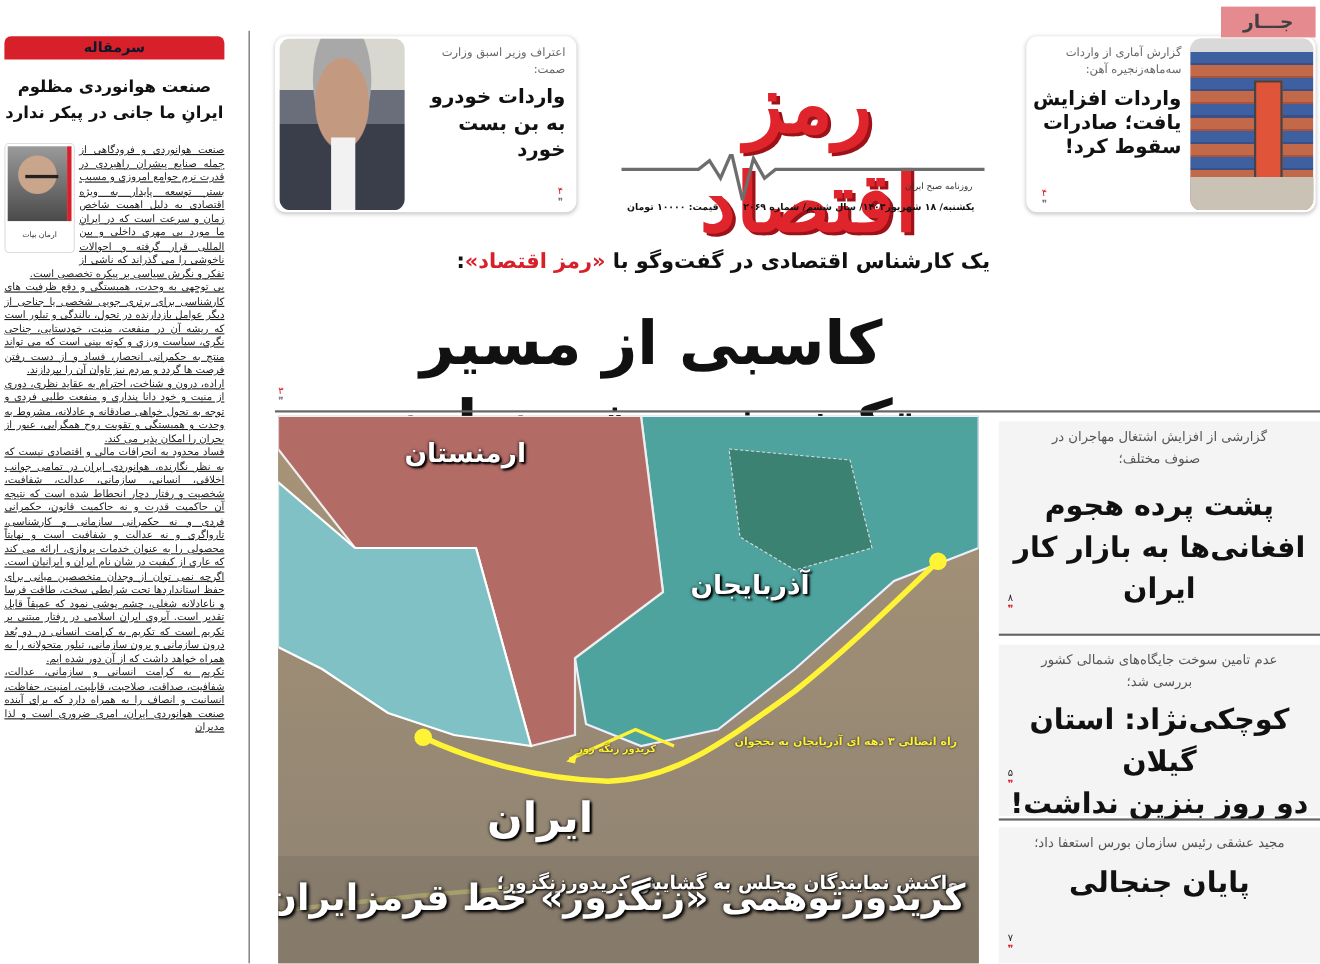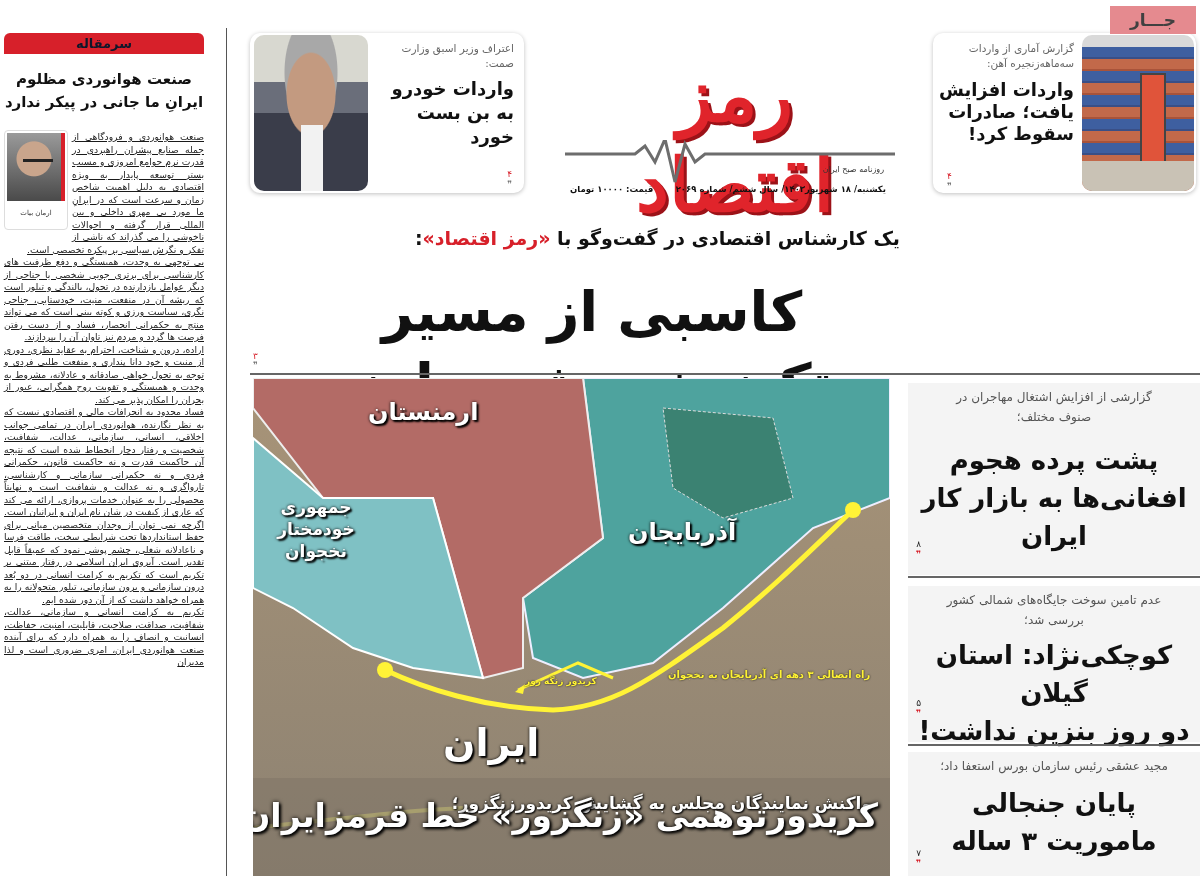--- a/index.html
+++ b/index.html
@@ -168,21 +168,20 @@
     <path d="M132,292 C170,310 230,330 300,332 C360,330 400,300 470,250 C520,210 560,170 600,132" fill="none" stroke="#fff336" stroke-width="5"></path>
     <circle cx="132" cy="292" r="8" fill="#fff336"></circle>
     <circle cx="600" cy="132" r="8" fill="#fff336"></circle>
     <polyline points="360,300 325,285 265,312" fill="none" stroke="#fff336" stroke-width="3"></polyline>
     <polygon points="262,314 272,306 270,316" fill="#fff336"></polygon>
     <path d="M0,450 C90,440 160,432 210,430" fill="none" stroke="#e8e37a" stroke-width="4" opacity="0.8"></path>
 
     <rect y="400" width="637" height="98" fill="#7f7566" opacity="0.55"></rect>
   </svg>
   <div class="map-label" style="left:115px;top:20px;font-size:24px;">ارمنستان</div>
-  <div class="map-label" style="left:8px;top:118px;width:110px;font-size:17px;line-height:22px;">جمهوری خودمختار نخجوان</div>
   <div class="map-label" style="left:375px;top:140px;font-size:24px;">آذربایجان</div>
   <div class="map-label" style="left:190px;top:330px;font-size:38px;margin-top:13px;">ایران</div>
   <div class="map-label small" style="left:272px;top:298px;">کریدور زنگه زور</div>
   <div class="map-label small" style="left:415px;top:291px;font-size:10px;">راه اتصالی ۳ دهه ای آذربایجان به نخجوان</div>
   <div class="map-kicker">واکنش نمایندگان مجلس به گشایش کریدورزنگزور؛</div>
   <div class="map-headline">کریدورتوهمی «زنگزور» خط قرمزایران</div>
 </figure>
 
 <article class="side-story" style="top:383px;height:192px;">
   <div class="kicker" style="padding:4px 40px 0 40px;">گزارشی از افزایش اشتغال مهاجران در صنوف مختلف؛</div>
@@ -202,18 +201,17 @@
   <div class="pageno" style="top:112px;">
     <div>۵</div>
       <div class="q">❞</div>
   </div>
 </article>
 <div class="side-rule" style="top:744px;"></div>
 
 <article class="side-story" style="top:752px;height:124px;">
   <div class="kicker" style="padding:4px 10px 0 10px;">مجید عشقی رئیس سازمان بورس استعفا داد؛</div>
   <div class="headline" style="margin-top:8px;">پایان جنجالی</div>
-  <div class="headline">ماموریت ۳ ساله</div>
   <div class="pageno" style="top:96px;">
     <div>۷</div>
       <div class="q">❞</div>
   </div>
 </article>
 
 </body></html>

